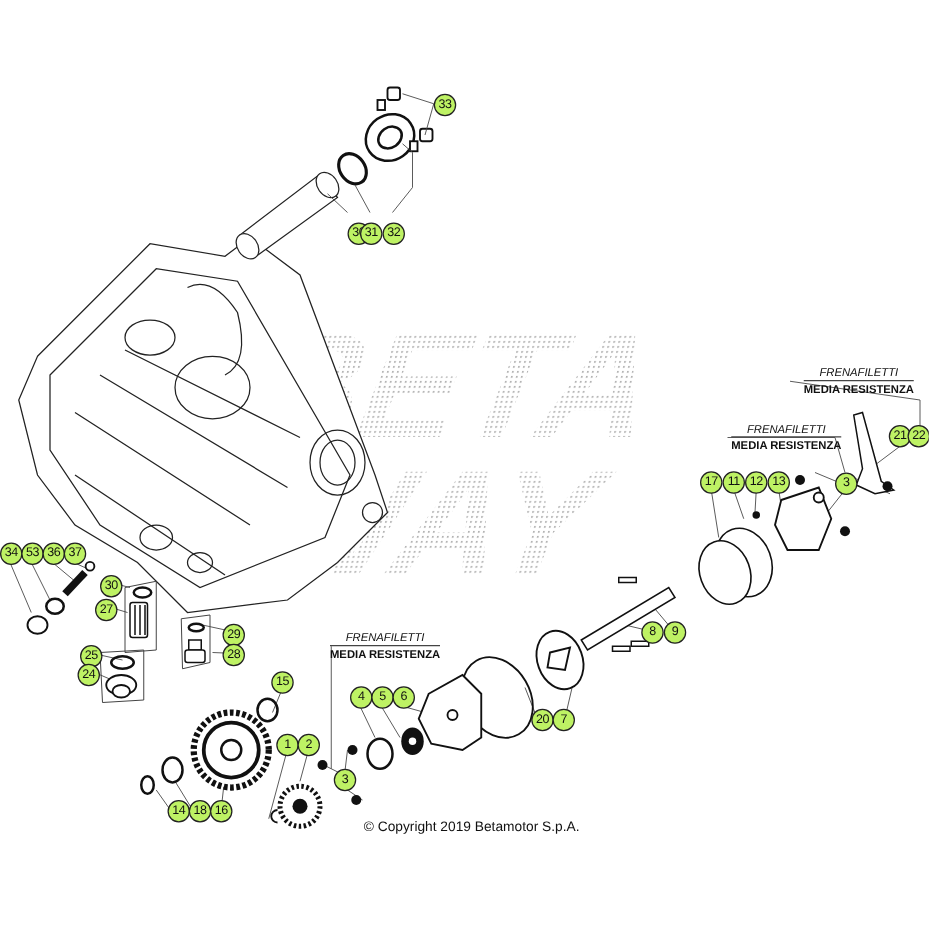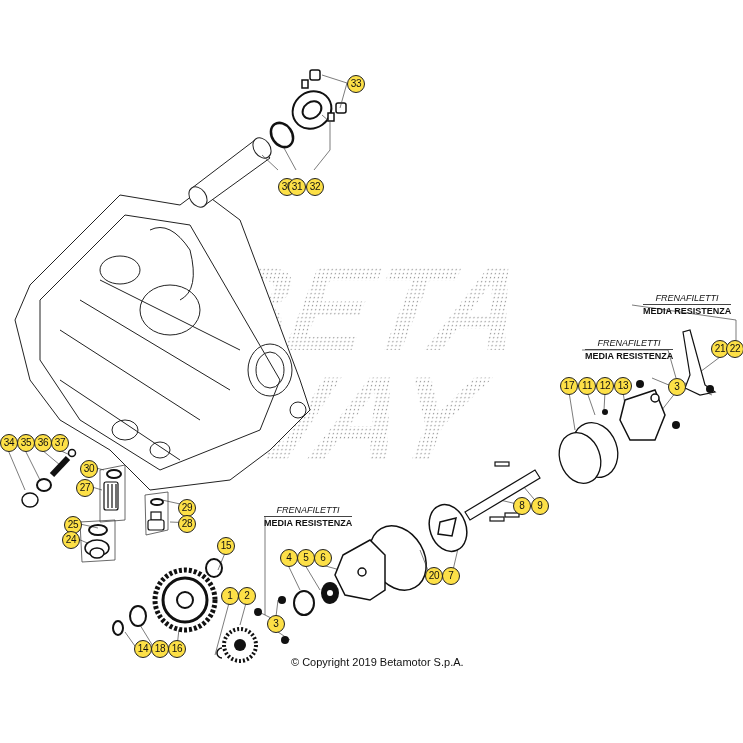--- a/index.html
+++ b/index.html
@@ -1,21 +1,21 @@
 <!DOCTYPE html>
 <html><head>
 <meta charset="utf-8">
 <style>
   html, body { margin: 0; padding: 0; background: #ffffff; }
   body { width: 743px; height: 743px; position: relative; overflow: hidden;
          font-family: "Liberation Sans", sans-serif; color: #111; }
   #canvas { position: absolute; left: 0; top: 0; width: 743px; height: 743px; }
   svg.drawing { position: absolute; left: 0; top: 0; }
   .callout { position: absolute; width: 16px; height: 16px; border: 1px solid #222;
-             border-radius: 50%; background: #fde047; font-size: 10px; line-height: 16px;
+             border-radius: 50%; background: #bef264; font-size: 10px; line-height: 16px;
              text-align: center; box-sizing: content-box; letter-spacing: -0.3px; }
   .note { position: absolute; font-size: 9px; line-height: 11px; white-space: nowrap; }
   .note .l1 { display: block; text-align: center; font-style: italic; }
   .note .l2 { display: block; border-top: 1px solid #444; padding-top: 1px; font-weight: bold; }
   .copyright { position: absolute; left: 291px; top: 656px; font-size: 11px; }
   .wm text { font-family: "Liberation Sans", sans-serif; font-weight: bold; font-style: italic; }
 </style>
 </head>
 <body>
 
@@ -177,21 +177,21 @@
   <div class="callout" style="left:288px;top:178px">31</div>
   <div class="callout" style="left:306px;top:178px">32</div>
   <div class="callout" style="left:711px;top:340px">21</div>
   <div class="callout" style="left:726px;top:340px">22</div>
   <div class="callout" style="left:668px;top:378px">3</div>
   <div class="callout" style="left:560px;top:377px">17</div>
   <div class="callout" style="left:578px;top:377px">11</div>
   <div class="callout" style="left:596px;top:377px">12</div>
   <div class="callout" style="left:614px;top:377px">13</div>
   <div class="callout" style="left:0px;top:434px">34</div>
-  <div class="callout" style="left:17px;top:434px">35</div>
+  <div class="callout" style="left:17px;top:434px">53</div>
   <div class="callout" style="left:34px;top:434px">36</div>
   <div class="callout" style="left:51px;top:434px">37</div>
   <div class="callout" style="left:80px;top:460px">30</div>
   <div class="callout" style="left:76px;top:479px">27</div>
   <div class="callout" style="left:178px;top:499px">29</div>
   <div class="callout" style="left:178px;top:515px">28</div>
   <div class="callout" style="left:513px;top:497px">8</div>
   <div class="callout" style="left:531px;top:497px">9</div>
   <div class="callout" style="left:64px;top:516px">25</div>
   <div class="callout" style="left:62px;top:531px">24</div>

